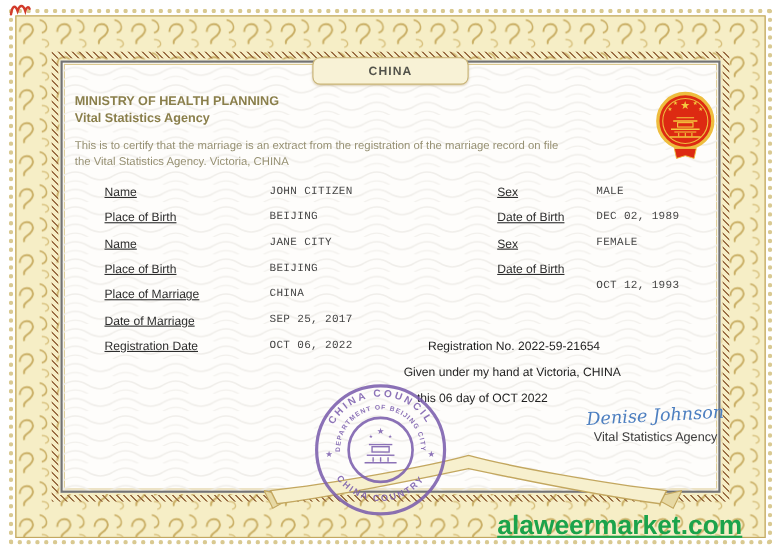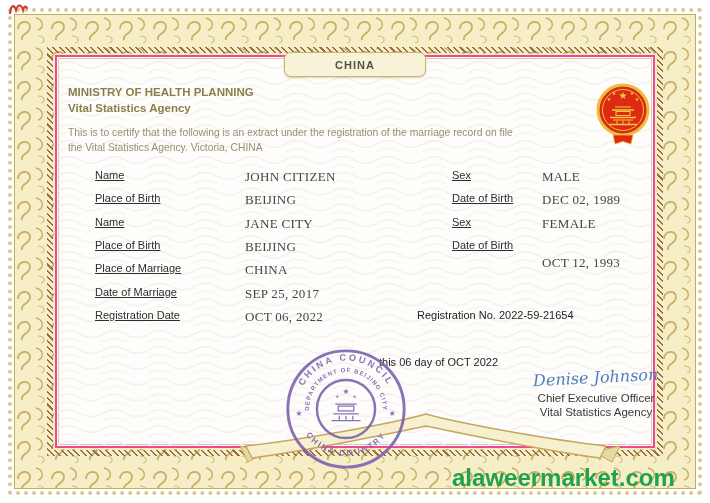--- a/index.html
+++ b/index.html
@@ -8,49 +8,49 @@
   
   .bead{position:absolute;left:8px;top:8px;right:8px;bottom:8px;
         border:4px dotted #d9c991;border-radius:3px;}
   .band{position:absolute;left:14px;top:14px;right:14px;bottom:14px;
         background:#f6eec6;border:1px solid #cdb878;}
   .band-pattern{position:absolute;left:14px;top:14px;width:682px;height:475px;}
   .slash{position:absolute;left:47px;top:47px;right:47px;bottom:47px;
          border:6px solid transparent;
          border-image:repeating-linear-gradient(45deg,#9b6f45 0 1.5px,rgba(155,111,69,0) 1.5px 4.5px) 6;}
   .content{position:absolute;left:55px;top:55px;right:55px;bottom:55px;background:#fefdfb;
-           border:2px solid #ec4899;box-shadow:inset 0 0 0 1px #fff, inset 0 0 0 2px #dcc98f;}
+           border:2px solid #737373;box-shadow:inset 0 0 0 1px #fff, inset 0 0 0 2px #dcc98f;}
   .wave{position:absolute;left:0;top:0;width:100%;height:100%;z-index:0;}
   
   .banner{position:absolute;left:284px;top:52px;width:140px;height:23px;z-index:6;
           background:#f8f2d6;border:1.5px solid #c9b476;border-radius:7px;
           box-shadow:0 1px 2px rgba(160,130,60,.35);
           display:flex;align-items:center;justify-content:center;
           font-size:11px;font-weight:bold;letter-spacing:1px;color:#52524a;}
   
   .hdr{position:absolute;left:11px;top:27px;z-index:2;color:#8a7f4b;font-weight:bold;
        font-size:11.5px;line-height:16px;}
   .intro{position:absolute;left:11px;top:69px;width:452px;z-index:2;color:#969072;
          font-size:10.3px;line-height:14.5px;}
   
   .lbl{position:absolute;font-size:11px;color:#2e2e2e;z-index:2;white-space:nowrap;text-decoration:underline;}
-  .val{position:absolute;font-family:Liberation Serif, serif;font-size:13px;
+  .val{position:absolute;font-family:Liberation Mono, monospace;font-size:10px;
        color:#454545;z-index:2;white-space:nowrap;letter-spacing:.3px;text-align:right;}
   .plain{position:absolute;font-size:11px;color:#1f1f1f;z-index:2;white-space:nowrap;}
   
   .sig{position:absolute;left:453px;top:311px;width:172px;text-align:center;z-index:2;}
   .sig-name{font-family:"DejaVu Serif",serif;font-style:italic;font-size:16px;color:#4d7fc0;
             transform:rotate(-3deg);display:inline-block;margin-bottom:4px;}
   .sig-t{font-size:11.5px;color:#3a3a3a;line-height:14px;}
   
   .emblem{position:absolute;left:592px;top:82px;width:62px;height:66px;z-index:5;}
   .seal{position:absolute;left:283px;top:346px;width:126px;height:126px;z-index:4;opacity:.88;}
   .ribbon{position:absolute;left:240px;top:406px;width:380px;height:62px;z-index:3;}
   .watermark{position:absolute;left:452px;top:464px;z-index:7;font-size:24px;font-weight:bold;
-             color:#1ca34b;letter-spacing:0px;white-space:nowrap;}
+             color:#1ca34b;letter-spacing:0px;white-space:nowrap;text-decoration:underline;}
   .corner-mark{position:absolute;left:8px;top:1px;z-index:7;}
 </style>
 </head>
 <body>
 
 <div class="page">
 
   <div class="bead"></div>
   <div class="band"></div>
   <svg class="band-pattern" viewBox="0 0 682 475">
@@ -75,21 +75,21 @@
         </pattern>
       </defs>
       <rect width="600" height="393" fill="url(#wv)"></rect>
     </svg>
 
     <div class="hdr">
       <div>MINISTRY OF HEALTH PLANNING</div>
       <div>Vital Statistics Agency</div>
     </div>
 
-    <div class="intro">This is to certify that the following is an extract under the registration of the marriage record on file the Vital Statistics Agency. Victoria, CHINA</div>
+    <div class="intro">This is to certify that the marriage is an extract from the registration of the marriage record on file the Vital Statistics Agency. Victoria, CHINA</div>
 
     <span class="lbl" style="left:38px;top:112px">Name</span>
     <span class="val" style="left:188px;top:112px">JOHN CITIZEN</span>
     <span class="lbl" style="left:38px;top:135px">Place of Birth</span>
     <span class="val" style="left:188px;top:135px">BEIJING</span>
     <span class="lbl" style="left:38px;top:159px">Name</span>
     <span class="val" style="left:188px;top:159px">JANE CITY</span>
     <span class="lbl" style="left:38px;top:182px">Place of Birth</span>
     <span class="val" style="left:188px;top:182px">BEIJING</span>
     <span class="lbl" style="left:38px;top:205px">Place of Marriage</span>
@@ -101,26 +101,26 @@
 
     <span class="lbl" style="left:395px;top:112px">Sex</span>
     <span class="val" style="left:485px;top:112px">MALE</span>
     <span class="lbl" style="left:395px;top:135px">Date of Birth</span>
     <span class="val" style="left:485px;top:135px">DEC 02, 1989</span>
     <span class="lbl" style="left:395px;top:159px">Sex</span>
     <span class="val" style="left:485px;top:159px">FEMALE</span>
     <span class="lbl" style="left:395px;top:182px">Date of Birth</span>
     <span class="val" style="left:485px;top:198px">OCT 12, 1993</span>
 
-    <span class="plain" style="left:360px;top:252px">Registration No. 2022-59-21654</span>
+    <span class="plain" style="left:332px;top:252px">Registration No. 2022-59-21654</span>
+    <span class="plain" style="left:310px;top:276px">Given under my hand at Victoria, CHINA</span>
     <span class="plain" style="left:322px;top:299px">this 06 day of OCT 2022</span>
 
     <div class="sig">
       <div class="sig-name">Denise Johnson</div>
-      <div class="sig-t">Chief Executive Officer</div>
       <div class="sig-t">Vital Statistics Agency</div>
     </div>
   </div>
 
   <div class="banner">
     <span>CHINA</span>
   </div>
 
   <svg class="emblem" viewBox="0 0 62 66">
     <circle cx="31" cy="28" r="25" fill="#dd2a12" stroke="#eebd3e" stroke-width="3"></circle>

